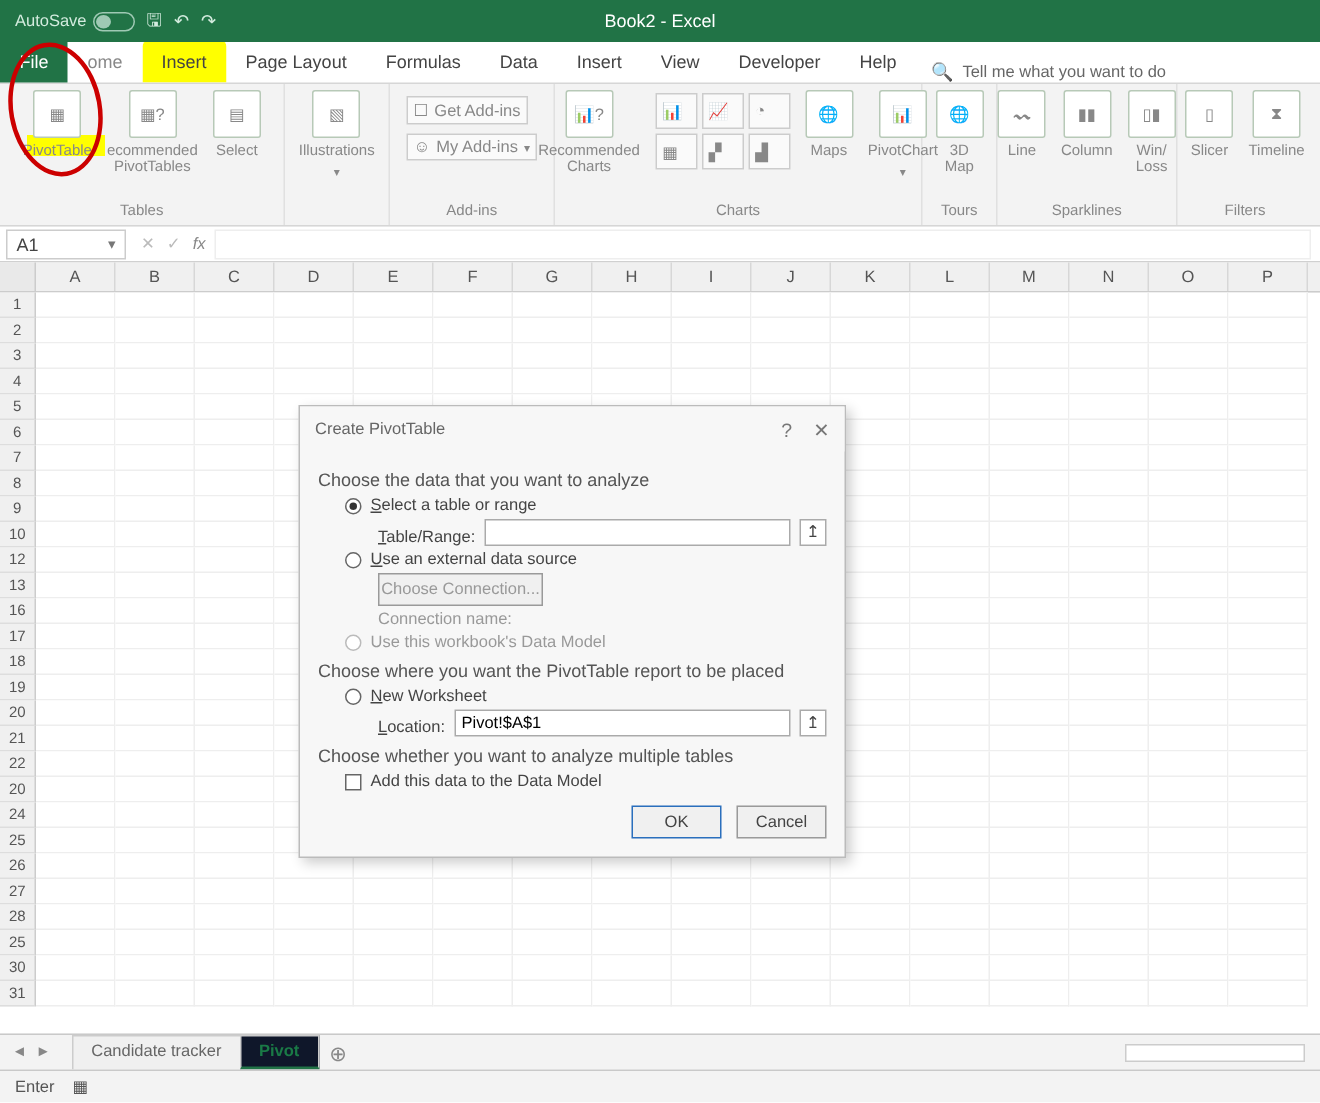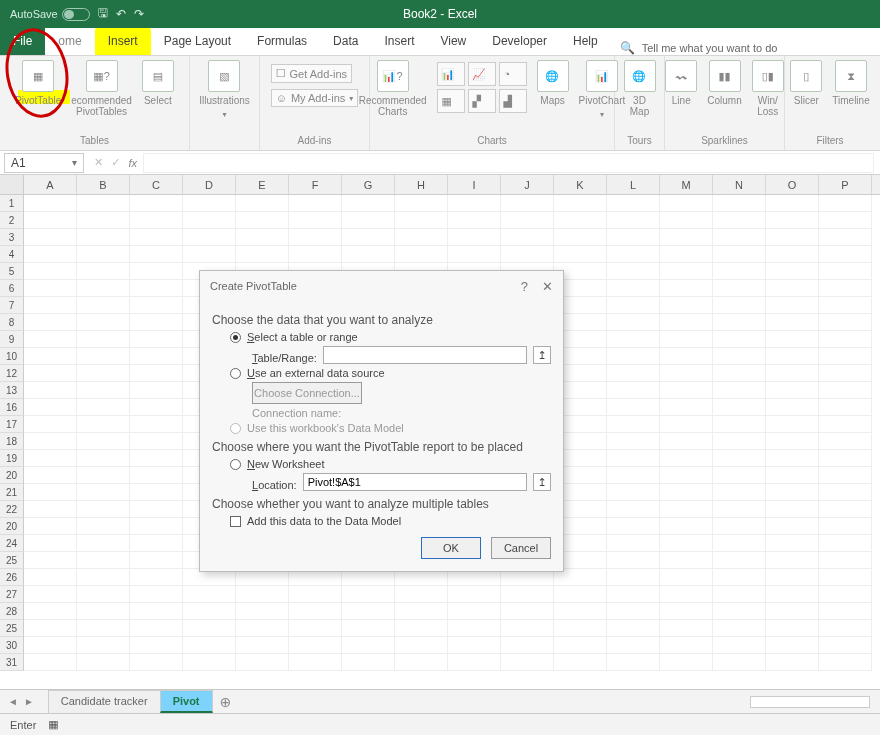--- a/index.html
+++ b/index.html
@@ -150,21 +150,21 @@
     position:absolute; left:0; right:0; bottom:22px; height:24px;
     background:#f3f3f3; border-top:1px solid #c9c9c9;
     display:flex; align-items:center; padding-left:8px; gap:0;
   }
   .sheet-nav { display:flex; gap:6px; color:#888; margin-right:14px; font-size:10px; }
   .sheet-tab {
     padding:4px 12px; border:1px solid #ccc; border-bottom:none;
     background:#f0f0f0; margin-right:-1px; font-size:11px; color:#666;
     position:relative;
   }
-  .sheet-tab.active { background:#7dd3fc; color:#1a7a46; border-bottom:2px solid #217346; font-weight:600; }
+  .sheet-tab.active { background:#0f172a; color:#1a7a46; border-bottom:2px solid #217346; font-weight:600; }
   .sheet-add { margin-left:8px; color:#888; font-size:14px; }
   .statusbar {
     position:absolute; left:0; right:0; bottom:0; height:22px;
     background:#f3f3f3; border-top:1px solid #c9c9c9;
     display:flex; align-items:center; padding:0 10px; color:#555; font-size:11px;
   }
   .underline-first::first-letter { text-decoration: underline; }
 </style>
 </head>
 <body>

